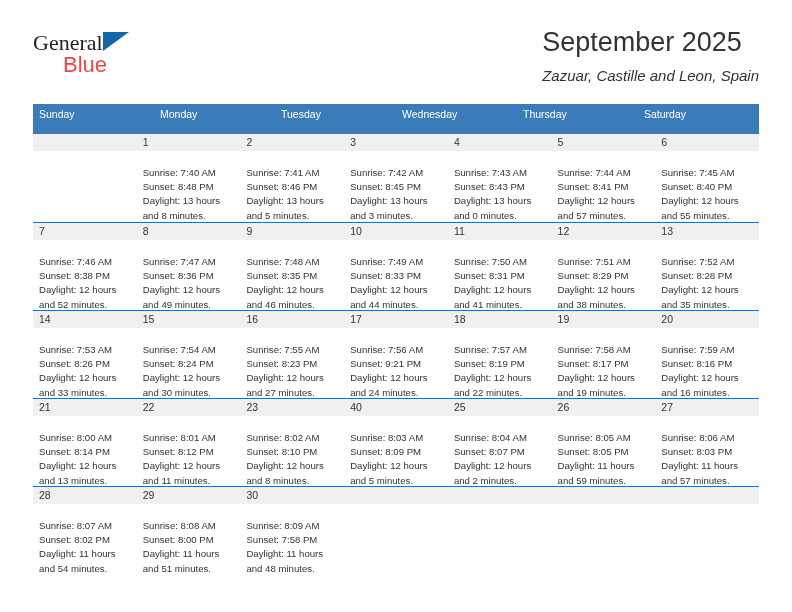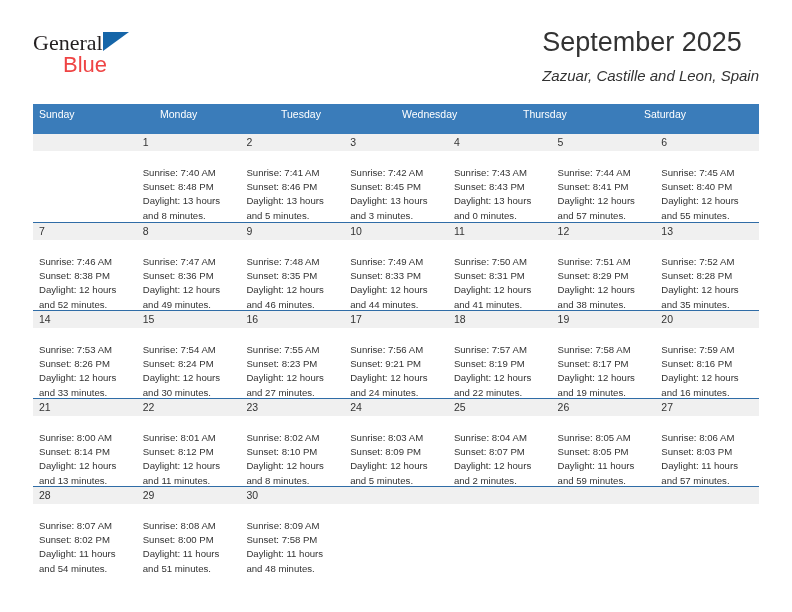--- a/index.html
+++ b/index.html
@@ -393,21 +393,21 @@
           <div class="day">
             <div class="daynum">23</div>
             <div class="day-lines">
               <div class="day-line">Sunrise: 8:02 AM</div>
               <div class="day-line">Sunset: 8:10 PM</div>
               <div class="day-line">Daylight: 12 hours</div>
               <div class="day-line">and 8 minutes.</div>
             </div>
           </div>
           <div class="day">
-            <div class="daynum">24</div>
+            <div class="daynum">40</div>
             <div class="day-lines">
               <div class="day-line">Sunrise: 8:03 AM</div>
               <div class="day-line">Sunset: 8:09 PM</div>
               <div class="day-line">Daylight: 12 hours</div>
               <div class="day-line">and 5 minutes.</div>
             </div>
           </div>
           <div class="day">
             <div class="daynum">25</div>
             <div class="day-lines">

